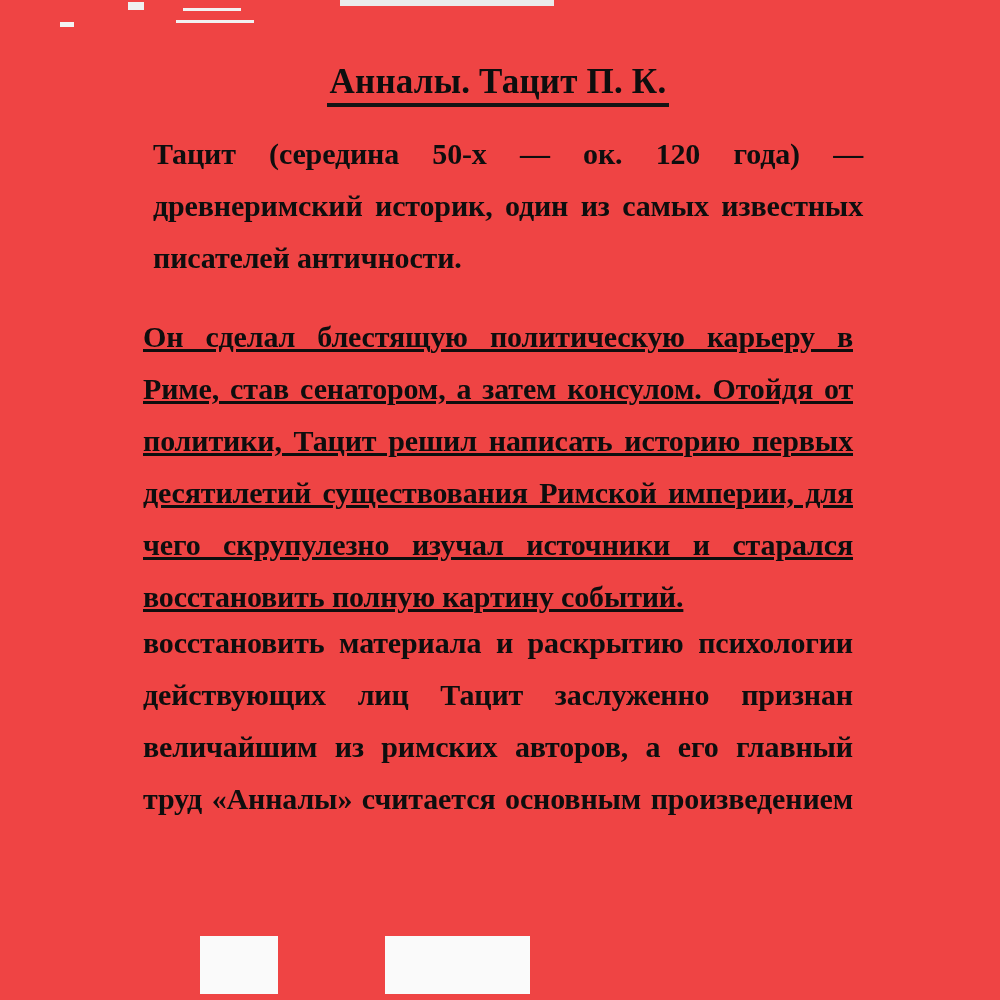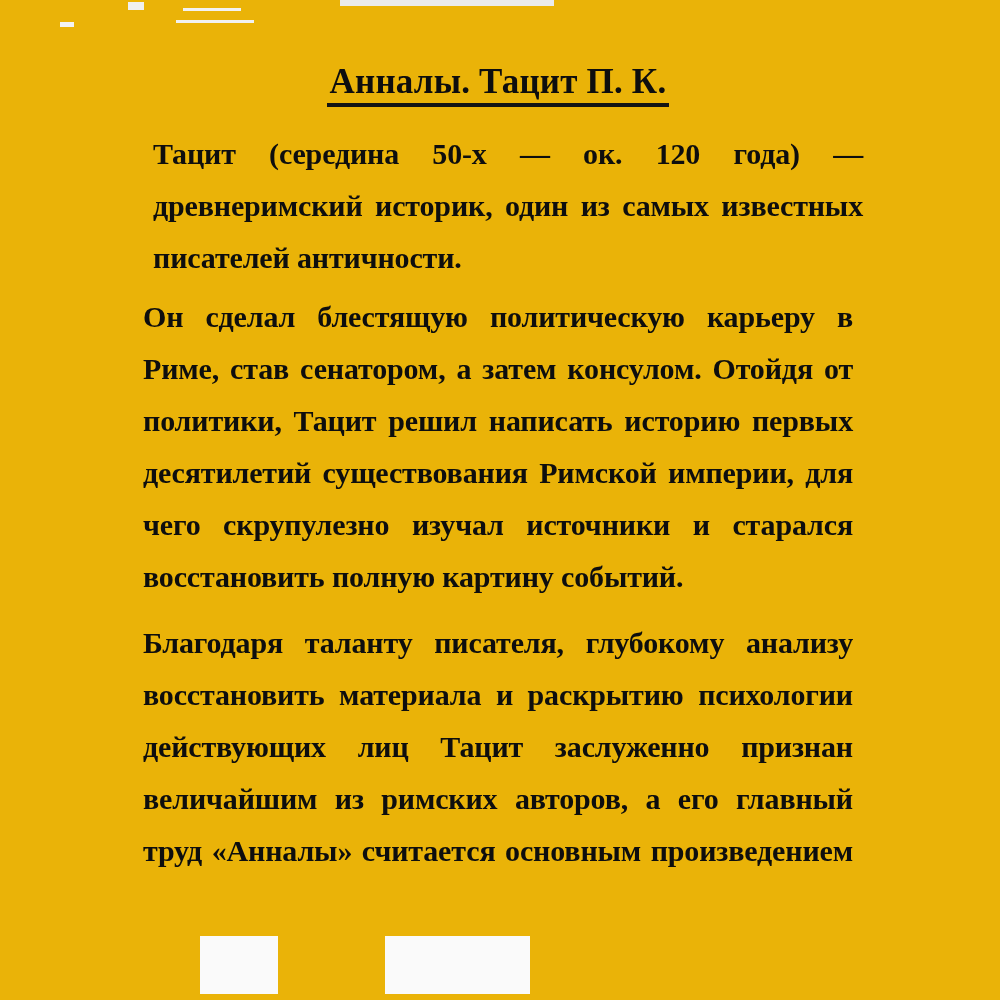--- a/index.html
+++ b/index.html
@@ -4,21 +4,21 @@
 <style>
   html, body {
     margin: 0;
     padding: 0;
     background: #ffffff;
   }
   .page {
     position: relative;
     width: 1000px;
     height: 1000px;
-    background: #eab308;
+    background: #ef4444;
     overflow: hidden;
     font-family: "Liberation Serif", "DejaVu Serif", serif;
     font-weight: bold;
     color: #0e0e0e;
   }
 
   
   .artifact { position: absolute; }
   .artifact-top-bar   { left: 340px; top: 0;     width: 214px; height: 6px;  background: #ebebeb; }
   .artifact-ghost-1   { left: 128px; top: 2px;   width: 16px;  height: 8px;  background: #f0f0f0; }
@@ -44,21 +44,21 @@
     padding: 0 3px 1px 3px;
     white-space: nowrap;
   }
 
   .para {
     position: absolute;
     left: 143px;
     width: 710px;
   }
   .para-1 { top: 128px; margin-left: 10px; }
-  .para-2 { top: 291px; }
+  .para-2 { top: 311px; text-decoration: underline; }
   .para-3 { top: 617px; }
 
   .line {
     height: 52px;
     line-height: 52px;
     font-size: 30px;
     letter-spacing: -0.15px;
     text-align: justify;
     text-align-last: justify;
     overflow: visible;
@@ -94,20 +94,19 @@
   <div class="para para-2">
     <div class="line">Он сделал блестящую политическую карьеру в</div>
     <div class="line">Риме, став сенатором, а затем консулом. Отойдя от</div>
     <div class="line">политики, Тацит решил написать историю первых</div>
     <div class="line">десятилетий существования Римской империи, для</div>
     <div class="line">чего скрупулезно изучал источники и старался</div>
     <div class="line last">восстановить полную картину событий.</div>
   </div>
 
   <div class="para para-3">
-    <div class="line">Благодаря таланту писателя, глубокому анализу</div>
     <div class="line">восстановить материала и раскрытию психологии</div>
     <div class="line">действующих лиц Тацит заслуженно признан</div>
     <div class="line">величайшим из римских авторов, а его главный</div>
     <div class="line">труд «Анналы» считается основным произведением</div>
   </div>
 
 </div>
 
 </body></html>

